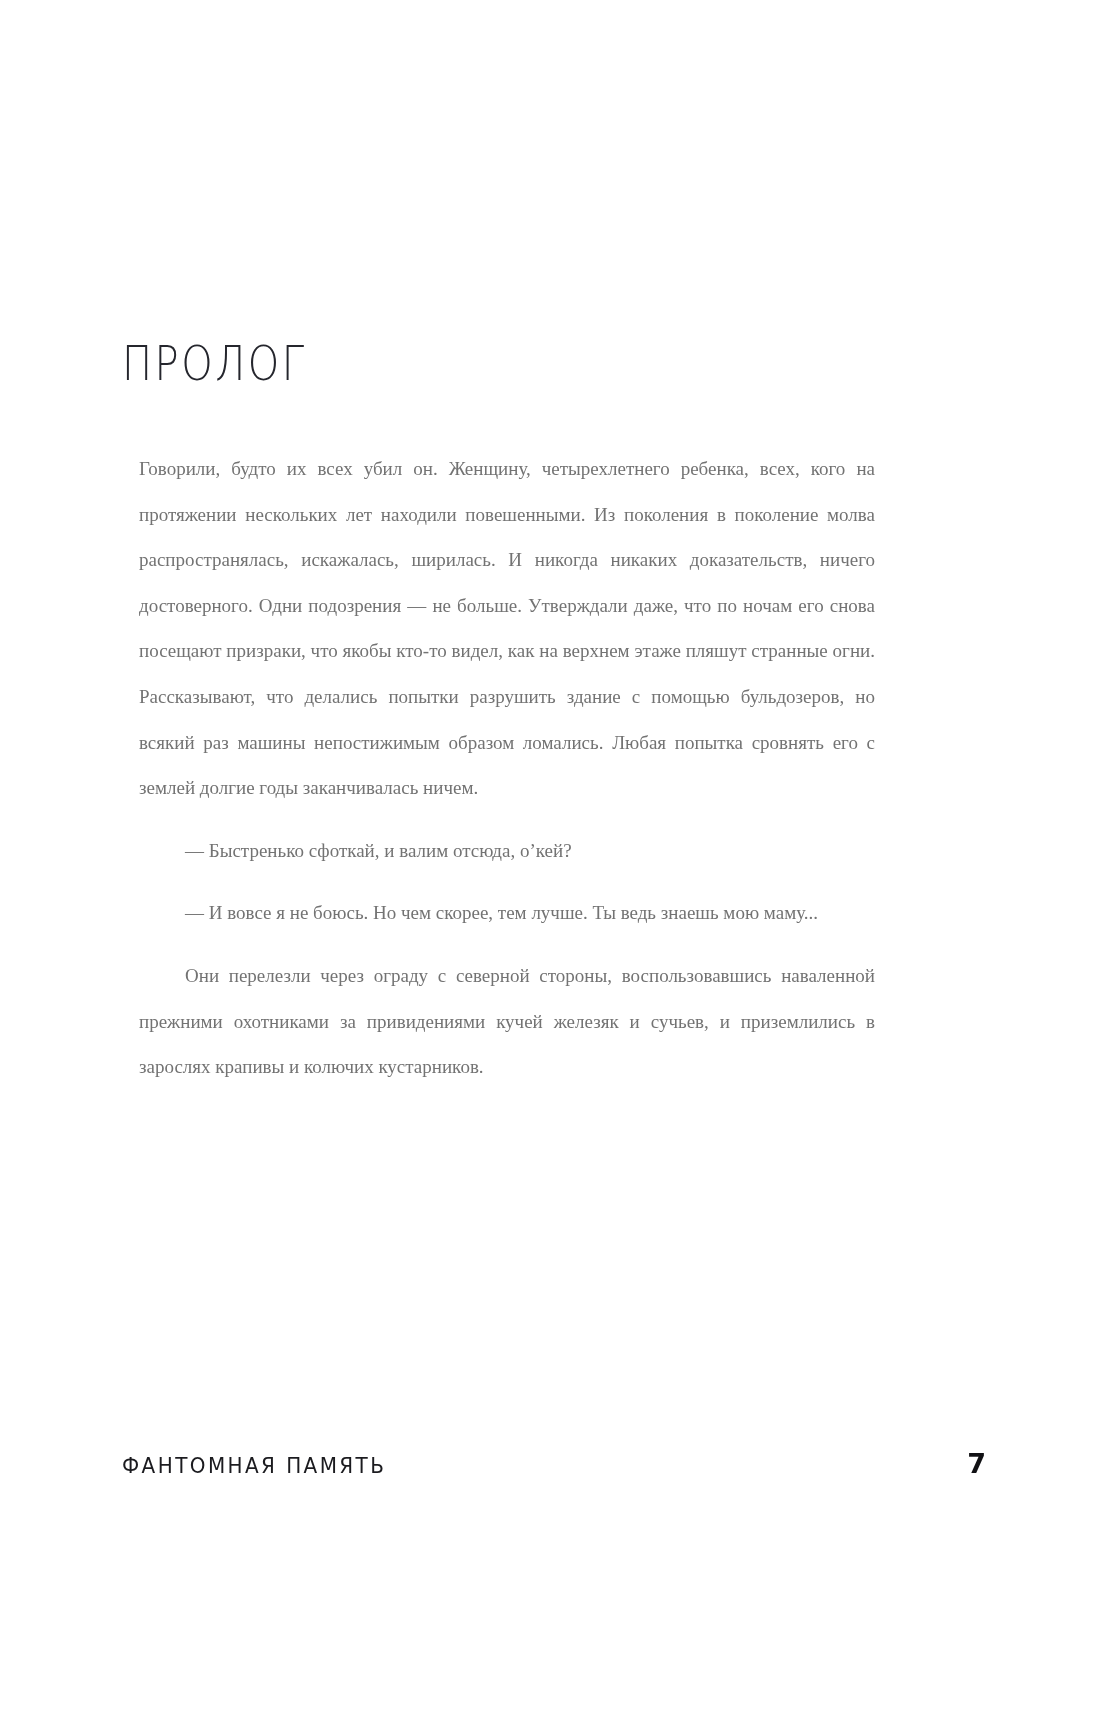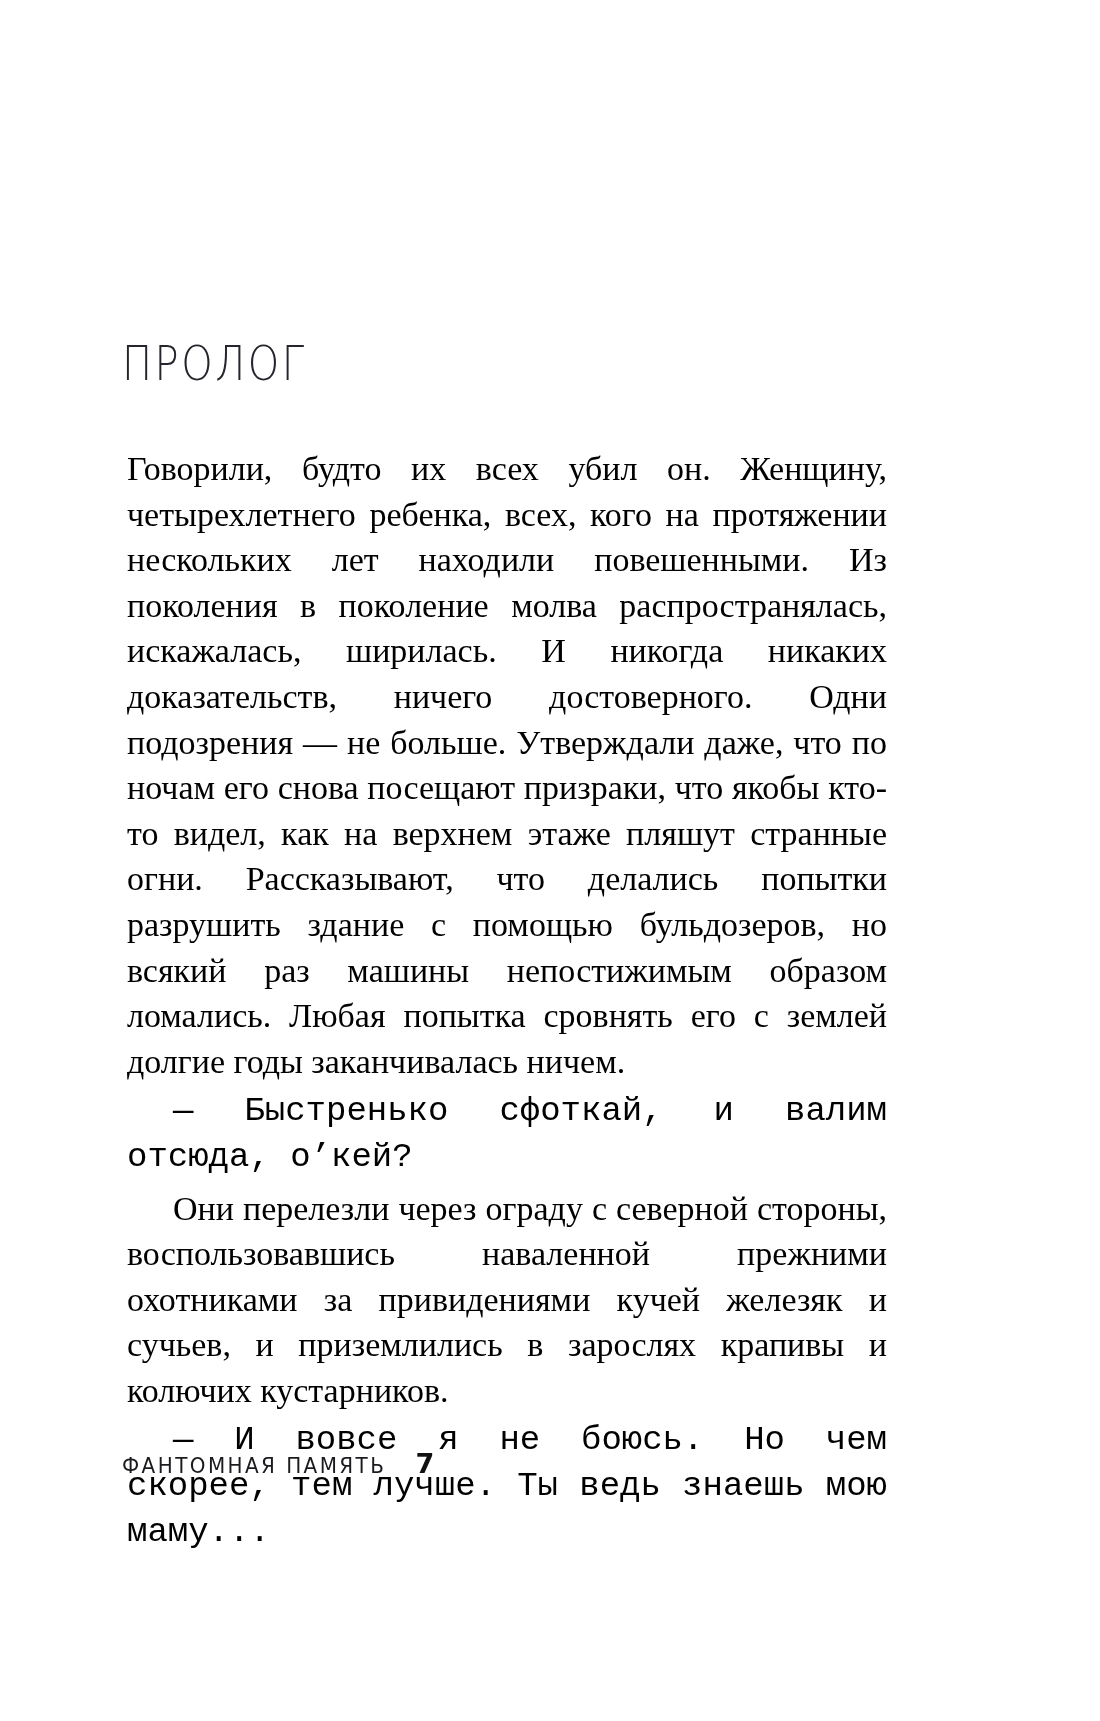--- a/index.html
+++ b/index.html
@@ -43,55 +43,54 @@
     color: #25262d;
     line-height: 1;
     margin: 0 0 66px 0;
     -webkit-font-smoothing: antialiased;
     transform: scaleY(1.18);
     transform-origin: left top;
   }
 
   
   .body-text {
-    font-size: 34px;
+    font-size: 19px;
     line-height: 45.6px;
     text-align: justify;
     text-justify: inter-word;
-    margin: 5px;
-    color: #000000;
+    margin: 17px;
+    color: #737373;
     hyphens: manual;
   }
   .body-text + .body-text {
     margin-top: 0;
   }
   .indent {
     text-indent: 46px;
   }
   .no-indent {
     text-indent: 0;
   }
   .dialogue {
     text-indent: 46px;
-    font-family: Liberation Mono, monospace;
   }
   
   .body-text:last-child {
     text-align: justify;
   }
 
   
   .footer {
     position: absolute;
     left: 118px;
     right: 118px;
     top: 1448px;
     display: flex;
     align-items: baseline;
-    justify-content: flex-start;
+    justify-content: space-between;
     gap: 26px;
   }
   .footer-title {
     font-family: "DejaVu Sans", "Liberation Sans", sans-serif;
     font-size: 20px;
     font-weight: 400;
     letter-spacing: 2.4px;
     color: #1b1b1f;
     transform: scaleY(1.05);
   }
@@ -113,23 +112,23 @@
 
     <h1 class="chapter-title">ПРОЛОГ</h1>
 
     <p class="body-text no-indent">Говорили, будто их всех убил он. Женщину, четырехлетнего ребенка, всех, кого на протяжении нескольких лет находили повешенными. Из поколения в поколение молва распространялась, искажалась, ширилась. И никогда никаких доказательств, ничего достоверного. Одни подозрения — не больше. Утверждали даже, что по ночам его снова посещают призраки, что якобы кто-то видел, как на верхнем этаже пляшут странные огни. Рассказывают, что делались попытки разрушить здание с помощью бульдозеров, но всякий раз машины непостижимым образом ломались. Любая попытка сровнять его с землей долгие годы заканчивалась ничем.</p>
 
 
     <p class="body-text dialogue">— Быстренько сфоткай, и валим отсюда, о’кей?</p>
 
 
 
+    <p class="body-text dialogue">— И вовсе я не боюсь. Но чем скорее, тем лучше. Ты ведь знаешь мою маму...</p>
+
     <p class="body-text indent">Они перелезли через ограду с северной стороны, воспользовавшись наваленной прежними охотниками за привидениями кучей железяк и сучьев, и приземлились в зарослях крапивы и колючих кустарников.</p>
-
-    <p class="body-text dialogue">— И вовсе я не боюсь. Но чем скорее, тем лучше. Ты ведь знаешь мою маму...</p>
 
   </div>
 
   <div class="footer">
     <span class="footer-title">ФАНТОМНАЯ ПАМЯТЬ</span>
     <span class="folio">7</span>
   </div>
 
 </div>
 

